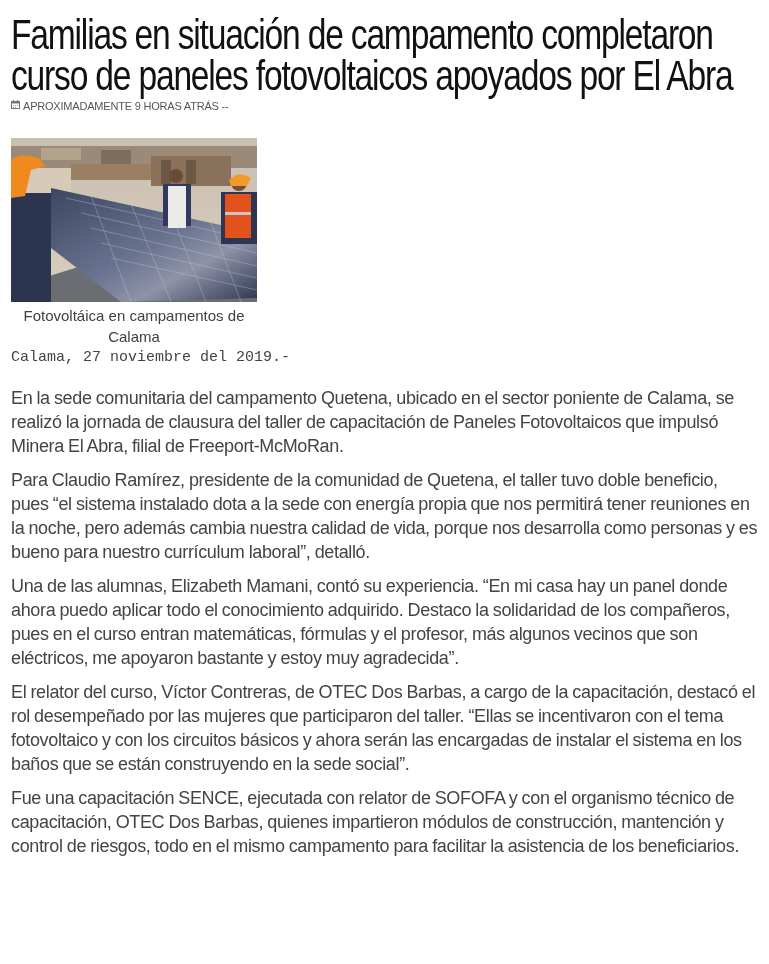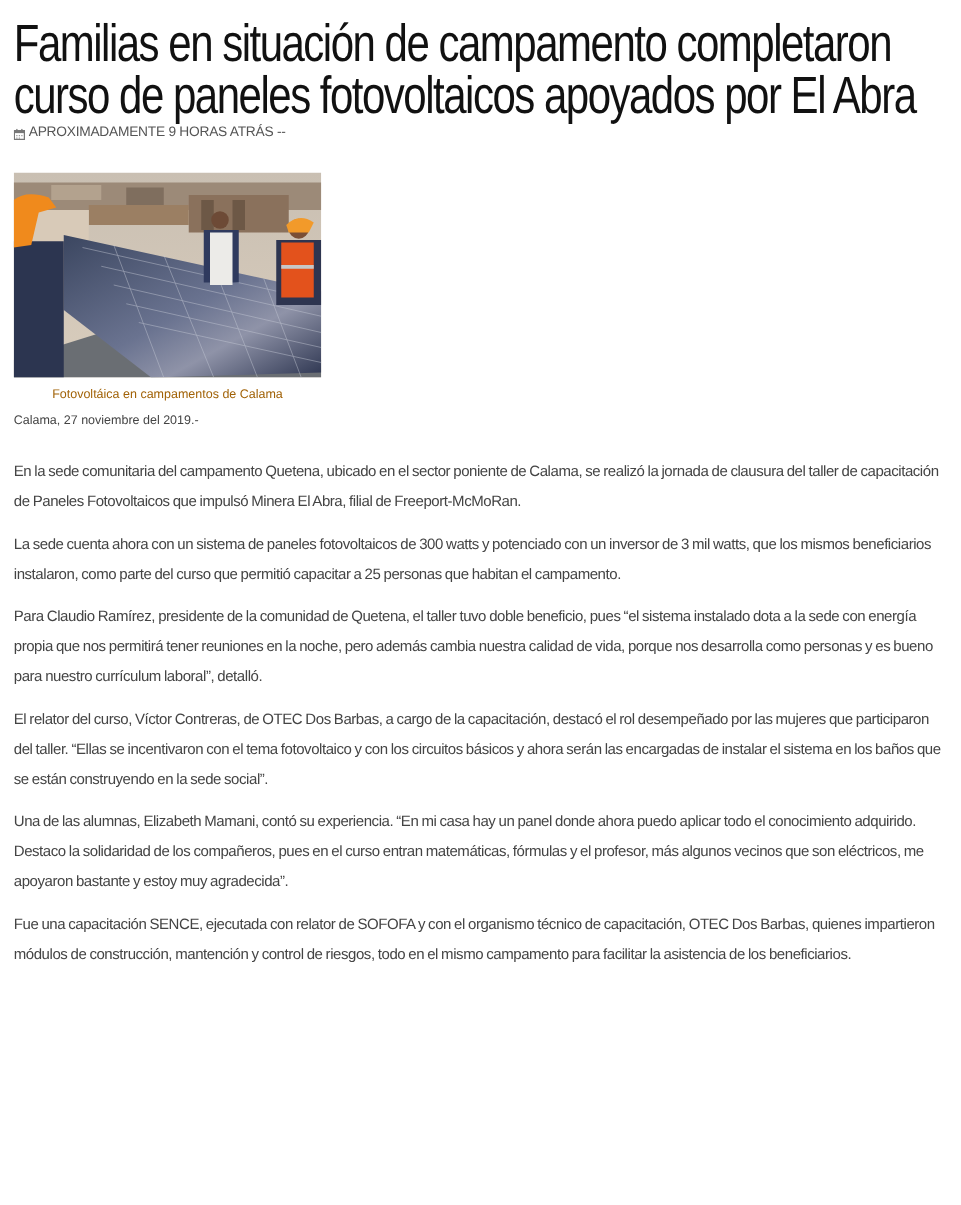--- a/index.html
+++ b/index.html
@@ -17,45 +17,45 @@
     transform: scaleX(0.80);
     transform-origin: left top;
     width: 930px;
   }
   .meta {
     font-family: "Liberation Sans", sans-serif;
     font-size: 11px;
     color: #555555;
     margin-top: 4px;
     display: flex;
-    align-items: flex-end;
+    align-items: flex-start;
     gap: 3px;
     letter-spacing: -0.2px;
   }
   .cal-icon { display: inline-block; width: 9px; height: 9px; position: relative; }
   .cal-icon svg { display: block; }
   .figure { margin-top: 26px; width: 246px; }
   .photo { width: 246px; height: 164px; display: block; }
   .caption {
     font-family: "Liberation Sans", sans-serif;
-    font-size: 10px;
+    font-size: 15px;
     line-height: 21px;
-    color: #a16207;
+    color: #404040;
     text-align: center;
     margin-top: 3px;
   }
   .dateline {
-    font-family: Liberation Sans, sans-serif;
-    font-size: 10px;
+    font-family: Liberation Mono, monospace;
+    font-size: 15px;
     line-height: 21px;
     color: #444444;
   }
   .para {
     font-family: "Liberation Sans", sans-serif;
-    font-size: 12px;
+    font-size: 18px;
     line-height: 24px;
     color: #444444;
     margin: 0 0 10px 0;
     letter-spacing: -0.35px;
     word-spacing: -0.5px;
   }
   .paras { margin-top: 18px; }
 </style>
 </head>
 <body>
@@ -133,19 +133,18 @@
       <rect x="214" y="56" width="26" height="44" fill="#e3521c"></rect>
       <rect x="214" y="74" width="26" height="3" fill="#c7c7c7"></rect>
     </svg>
     <div class="caption">Fotovoltáica en campamentos de Calama</div>
   </div>
 
   <div class="dateline">Calama, 27 noviembre del 2019.-</div>
 
   <div class="paras">
     <p class="para">En la sede comunitaria del campamento Quetena, ubicado en el sector poniente de Calama, se realizó la jornada de clausura del taller de capacitación de Paneles Fotovoltaicos que impulsó Minera El Abra, filial de Freeport-McMoRan.</p>
-    <p class="para">La sede cuenta ahora con un sistema de paneles fotovoltaicos de 300 watts y potenciado con un inversor de 3 mil watts, que los mismos beneficiarios instalaron, como parte del curso que permitió capacitar a 25 personas que habitan el campamento.</p>
     <p class="para">Para Claudio Ramírez, presidente de la comunidad de Quetena, el taller tuvo doble beneficio, pues “el sistema instalado dota a la sede con energía propia que nos permitirá tener reuniones en la noche, pero además cambia nuestra calidad de vida, porque nos desarrolla como personas y es bueno para nuestro currículum laboral”, detalló.</p>
+    <p class="para">Una de las alumnas, Elizabeth Mamani, contó su experiencia. “En mi casa hay un panel donde ahora puedo aplicar todo el conocimiento adquirido. Destaco la solidaridad de los compañeros, pues en el curso entran matemáticas, fórmulas y el profesor, más algunos vecinos que son eléctricos, me apoyaron bastante y estoy muy agradecida”.</p>
     <p class="para">El relator del curso, Víctor Contreras, de OTEC Dos Barbas, a cargo de la capacitación, destacó el rol desempeñado por las mujeres que participaron del taller. “Ellas se incentivaron con el tema fotovoltaico y con los circuitos básicos y ahora serán las encargadas de instalar el sistema en los baños que se están construyendo en la sede social”.</p>
-    <p class="para">Una de las alumnas, Elizabeth Mamani, contó su experiencia. “En mi casa hay un panel donde ahora puedo aplicar todo el conocimiento adquirido. Destaco la solidaridad de los compañeros, pues en el curso entran matemáticas, fórmulas y el profesor, más algunos vecinos que son eléctricos, me apoyaron bastante y estoy muy agradecida”.</p>
     <p class="para">Fue una capacitación SENCE, ejecutada con relator de SOFOFA y con el organismo técnico de capacitación, OTEC Dos Barbas, quienes impartieron módulos de construcción, mantención y control de riesgos, todo en el mismo campamento para facilitar la asistencia de los beneficiarios.</p>
   </div>
 </div>
 
 </body></html>

